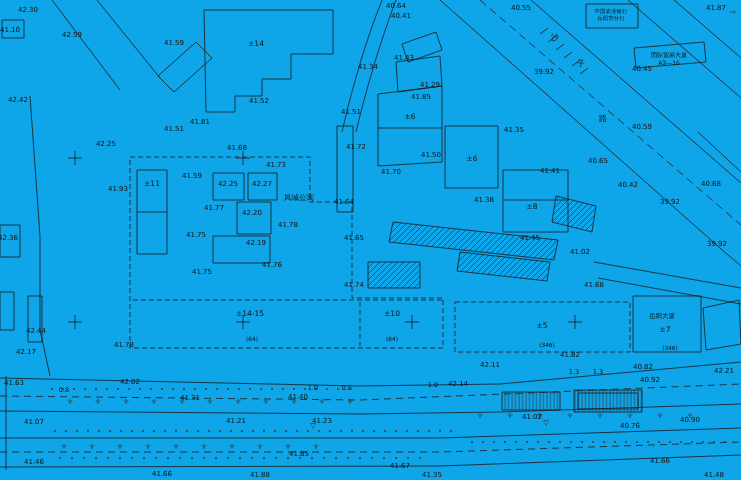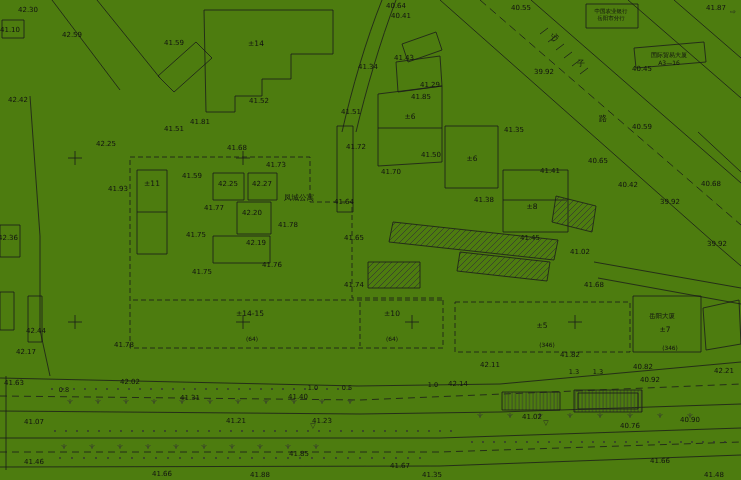--- a/index.html
+++ b/index.html
@@ -1,16 +1,16 @@
 <!DOCTYPE html>
 <html><head>
 <meta charset="utf-8">
 <style>
   html,body{margin:0;padding:0;background:#e8e8e8;}
-  #stage{position:relative;width:741px;height:480px;background:#4d7c0f;overflow:hidden;
+  #stage{position:relative;width:741px;height:480px;background:#0ea5e9;overflow:hidden;
          font-family:"DejaVu Sans", sans-serif;}
   svg{position:absolute;left:0;top:0;}
   text{fill:#111;}
   .elev{font-size:7px;}
   .bld{font-size:7.5px;}
   .area{font-size:7.5px;}
   .small{font-size:5.8px;}
   .rw{font-size:6.5px;}
   .sym{font-size:7px;fill:#222;}
   path,rect,line,polyline{vector-effect:non-scaling-stroke;}

